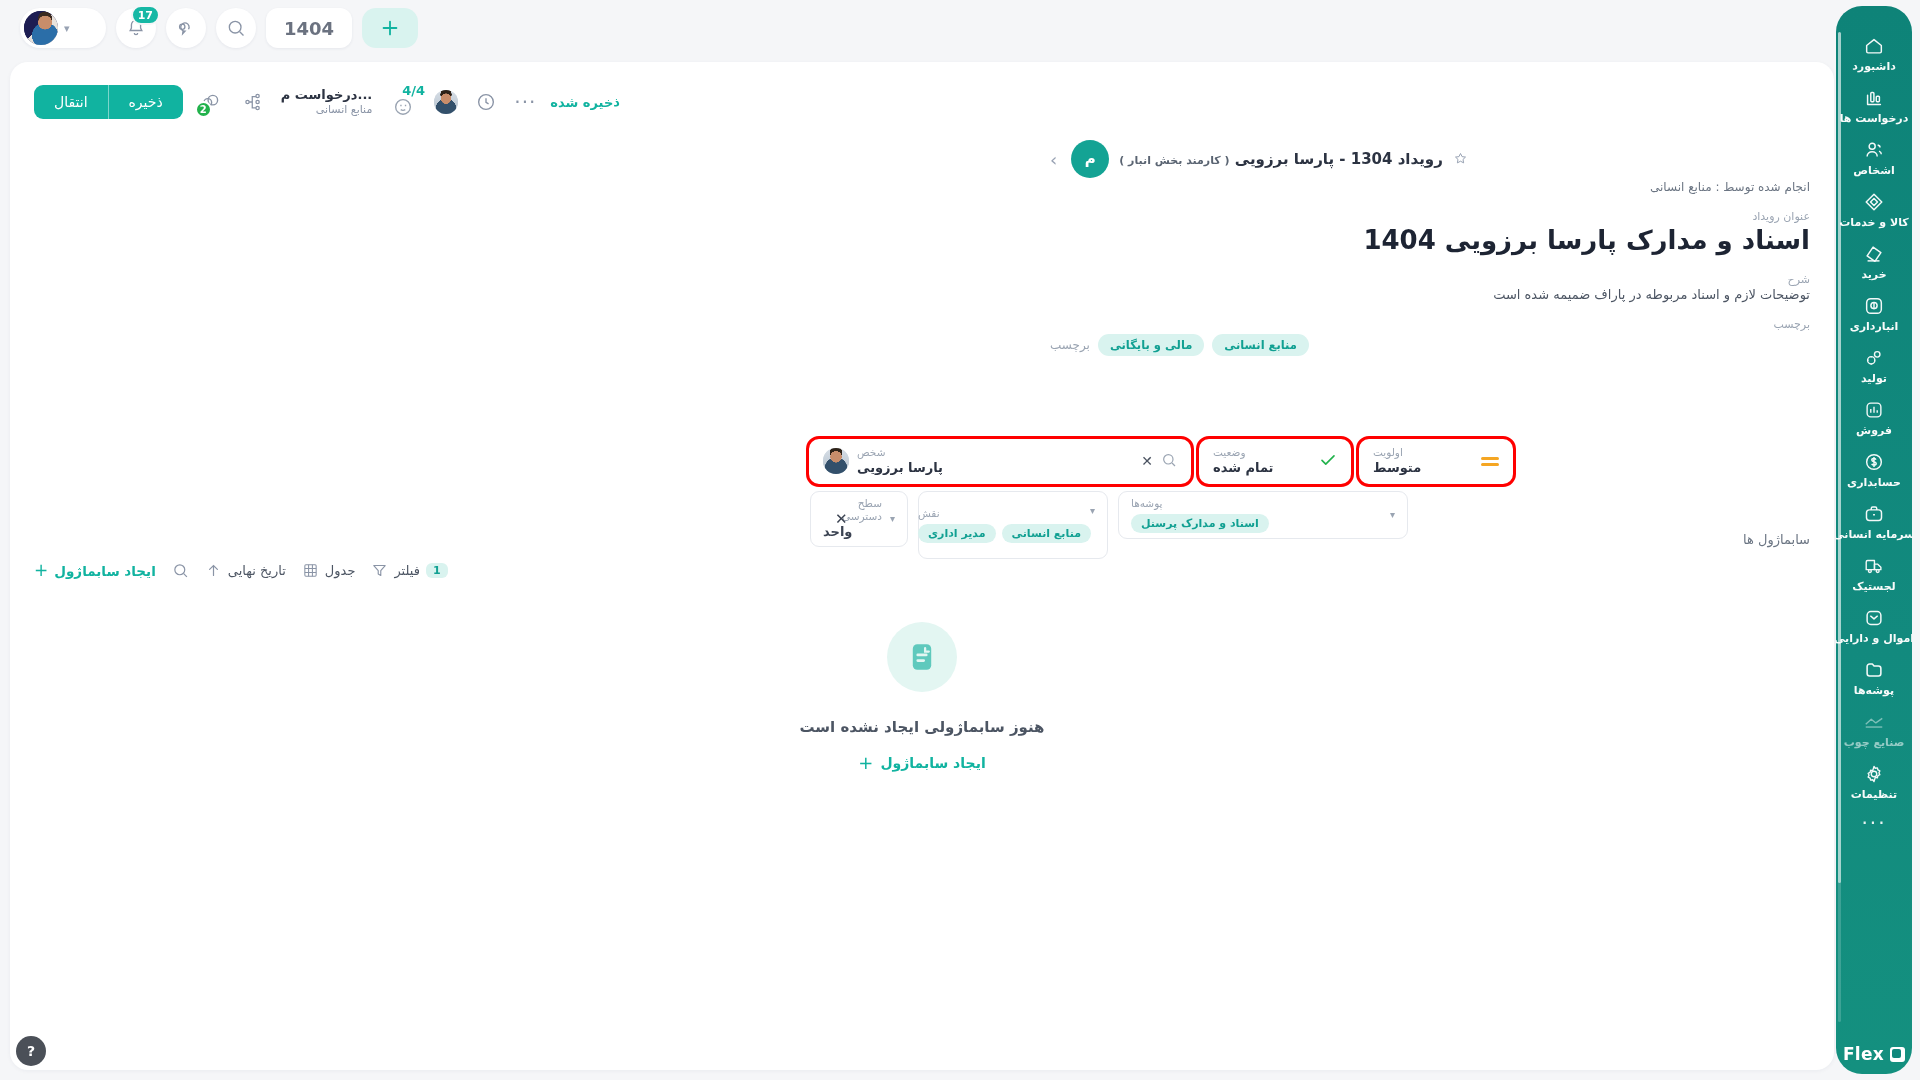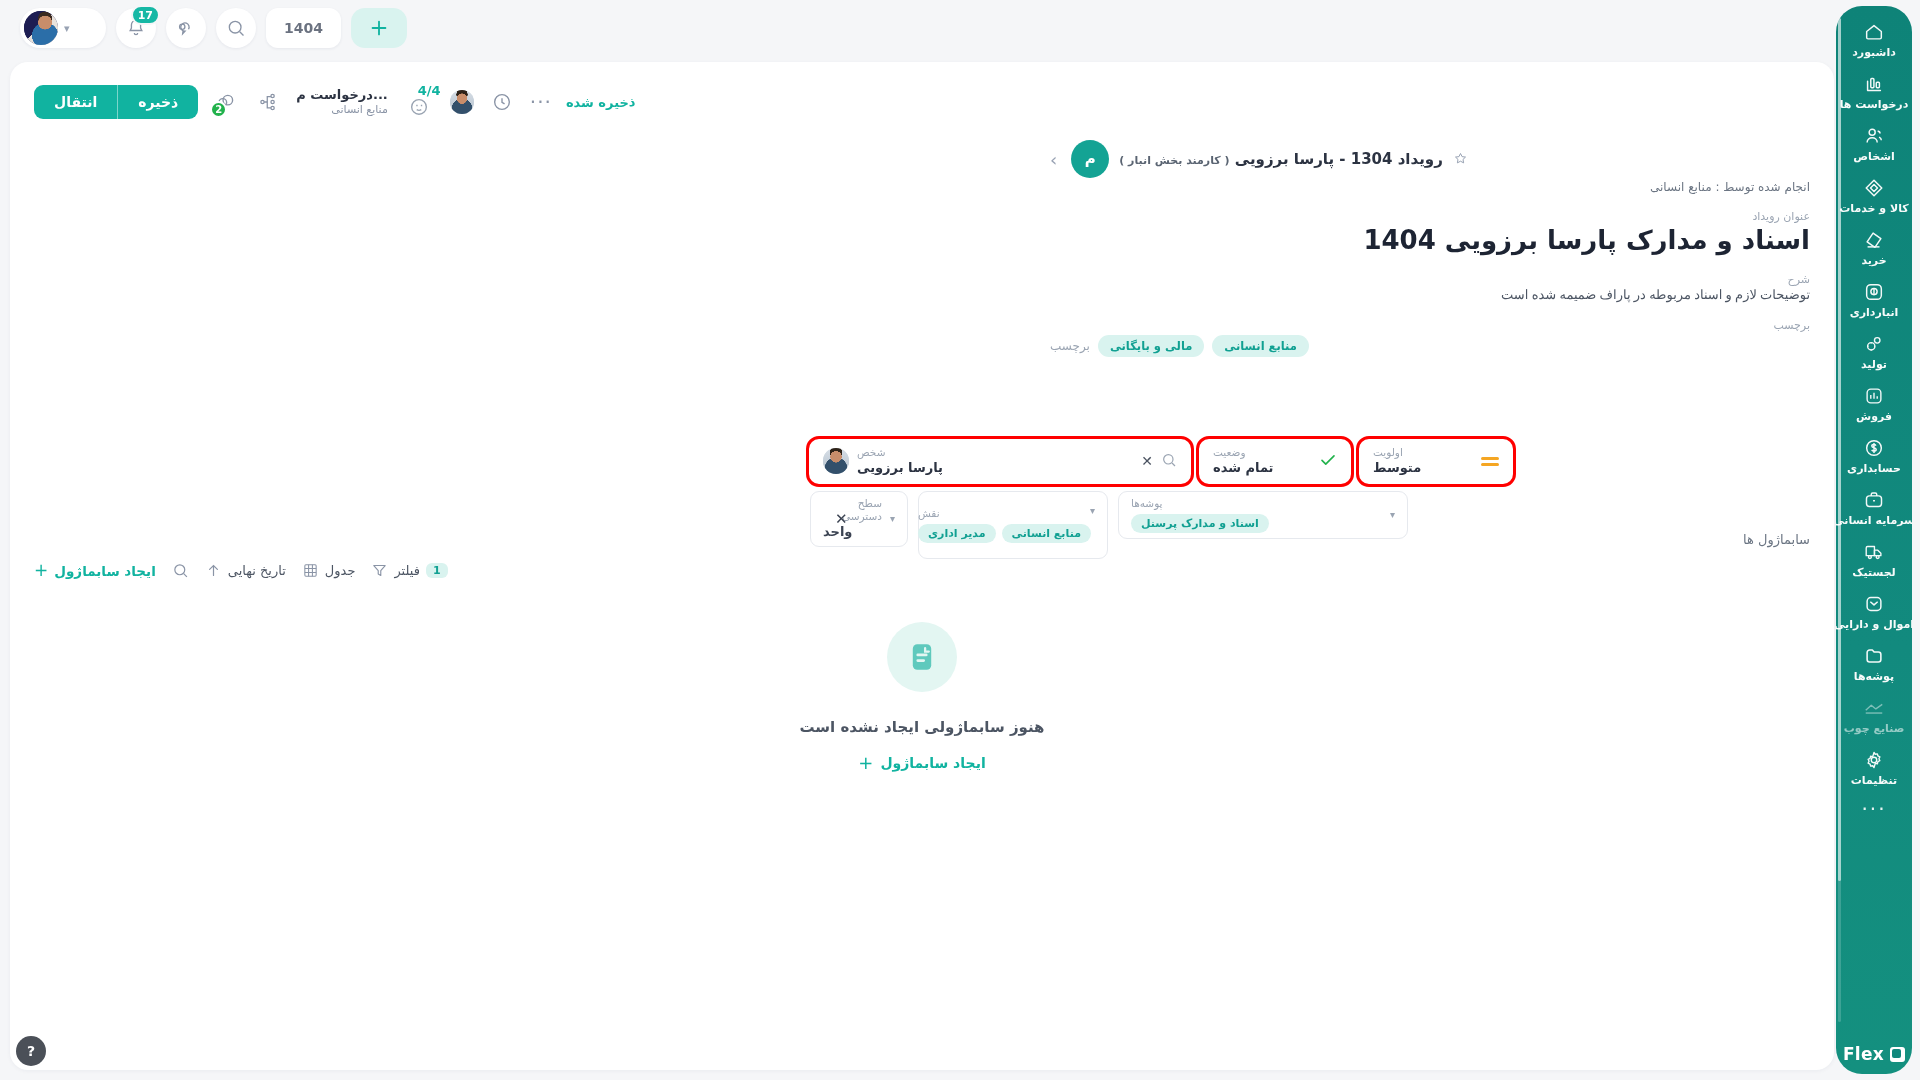--- a/index.html
+++ b/index.html
@@ -14,21 +14,21 @@
   }
   .app{ position:relative; width:1920px; height:1080px; }
 
   
   .sidebar{
     position:absolute; top:6px; right:8px; bottom:6px; width:76px;
     background:#11877c;
     background:linear-gradient(180deg,#0e8378 0%,#128a7e 60%,#14907f 100%);
     border-radius:26px;
     display:flex; flex-direction:column; align-items:center;
-    padding-top:8px; padding-bottom:6px;
+    padding-top:22px; padding-bottom:6px;
     overflow:hidden;
   }
   .sb-scroll{
     flex:1 1 auto; width:100%;
     display:flex; flex-direction:column; align-items:center;
     overflow:hidden;
     position:relative;
   }
   .sb-item{
     width:100%; display:flex; flex-direction:column; align-items:center;
@@ -104,21 +104,21 @@
   .tb-btn svg{ width:20px;height:20px; }
   .tb-badge{
     position:absolute; top:-3px; right:-4px; min-width:20px;height:20px;
     border-radius:10px; background:#16b8a5; color:#fff; font-size:11px;
     font-weight:700; display:flex;align-items:center;justify-content:center;
     padding:0 5px; border:2px solid #f5f6f8;
   }
   .year-pill{
     height:40px; padding:0 18px; background:#fff; border-radius:12px;
     display:flex;align-items:center;justify-content:center;
-    color:#6b7280; font-size:14px; font-weight:600;
+    color:#6b7280; font-size:18px; font-weight:600;
     box-shadow:0 1px 3px rgba(22,40,80,.07); cursor:pointer;
   }
   .plus-pill{
     height:40px; width:56px; background:#d9f3ef; border-radius:14px;
     display:flex;align-items:center;justify-content:center; cursor:pointer;
   }
   .plus-pill svg{ width:22px;height:22px; }
 
   
   .card{
@@ -127,21 +127,21 @@
     box-shadow:0 1px 4px rgba(22,40,80,.05);
   }
 
   
   .acttoolbar{
     position:absolute; top:18px; left:24px; right:24px; height:44px;
     display:flex; align-items:center; direction:ltr; gap:14px;
   }
   .btn-group{ display:flex; height:34px; border-radius:9px; overflow:hidden; }
   .btn-group .gbtn{
-    background:#11b3a0; color:#fff; font-size:14px; font-weight:700;
+    background:#11b3a0; color:#fff; font-size:14px; font-weight:400;
     display:flex;align-items:center;justify-content:center;
     padding:0 20px; cursor:pointer; border:none;
     font-family:inherit;
   }
   .btn-group .gbtn + .gbtn{ border-left:1px solid rgba(255,255,255,.45); }
   .tb-ico{
     width:28px;height:28px;display:flex;align-items:center;justify-content:center;
     cursor:pointer; position:relative; color:#8a94a6;
   }
   .tb-ico svg{ width:22px;height:22px; }
@@ -184,21 +184,21 @@
   }
   .arrow-next{ color:#98a2b3; font-size:18px; cursor:pointer; margin-right:4px;}
   .h-title{ font-size:15px; font-weight:700; color:#2c3342; }
   .h-title .sub{ font-size:11px; font-weight:600; color:#5a6472; }
   .star{ color:#98a2b3; }
   .star svg{ width:15px;height:15px; vertical-align:-2px; }
   .h-row2{ font-size:12px; color:#6b7583; margin-top:2px; }
 
   .fieldlabel{ font-size:11px; color:#9aa4b2; margin-bottom:1px; }
   .bigtitle{ font-size:26px; font-weight:800; color:#1d2433; line-height:1.25; }
-  .desc{ font-size:13px; color:#4c5563;font-family:Liberation Serif, serif; }
+  .desc{ font-size:13px; color:#4c5563; }
 
   .sec{ margin-top:16px; }
 
   .tagrow{ display:flex; align-items:center; justify-content:flex-end; gap:8px; margin-top:3px; }
   .tag{
     background:#d9f3ef; color:#11a092; font-size:11.5px; font-weight:700;
     border-radius:11px; padding:4px 12px; white-space:nowrap;
   }
   .tag-ph{ color:#9aa4b2; font-size:12px; }
 

